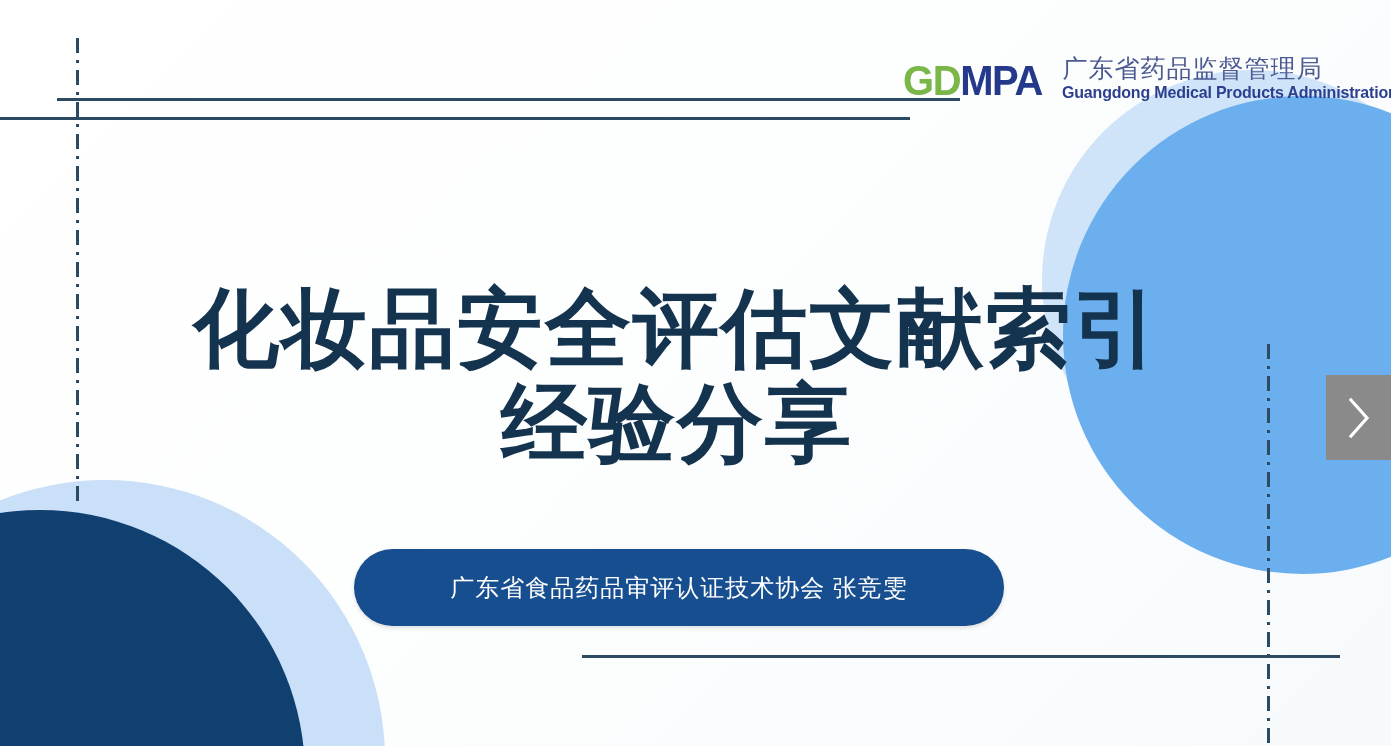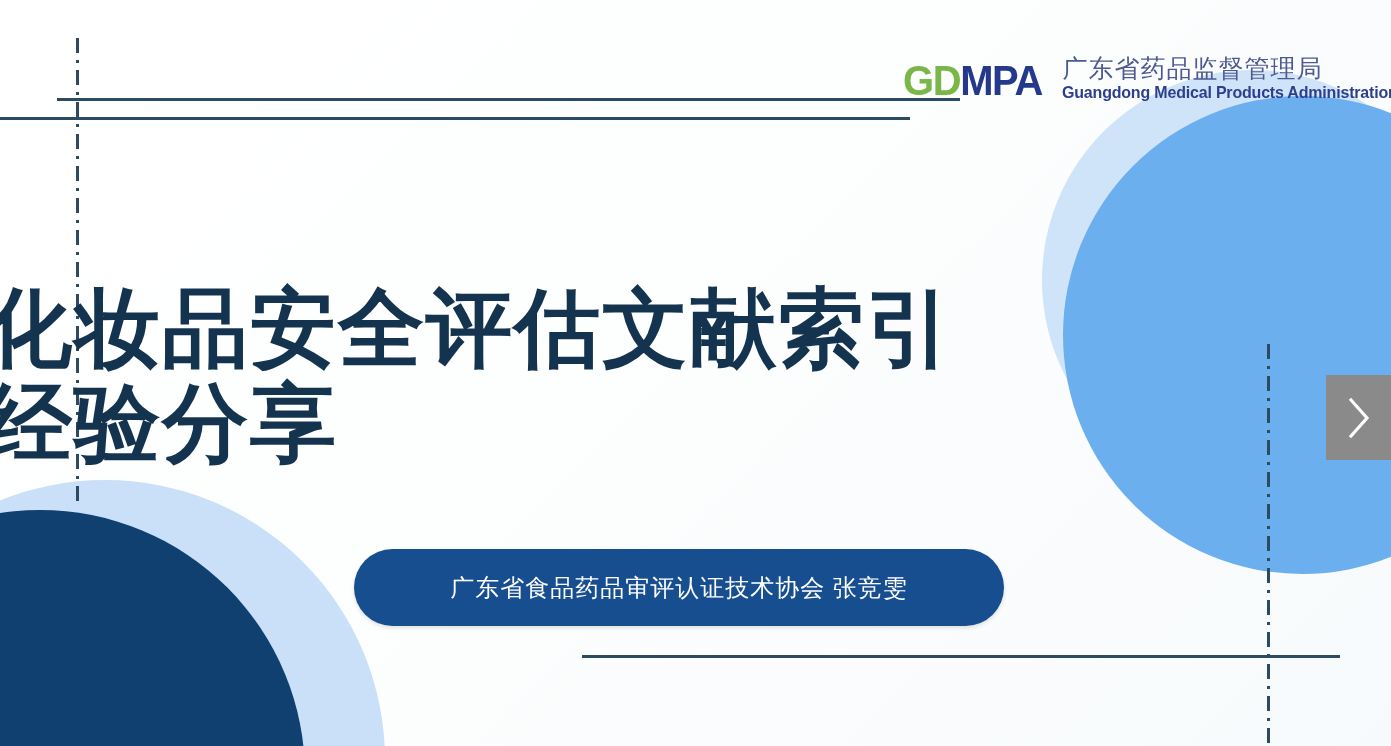--- a/index.html
+++ b/index.html
@@ -117,20 +117,21 @@
     transform-origin: left top;
     letter-spacing: -0.2px;
   }
 
   
   #title-block {
     position: absolute;
     left: 0;
     top: 282px;
     width: 1368px;
+    text-align: center;
     pointer-events: none;
   }
   .title-line {
     font-family: "Liberation Serif", "DejaVu Serif", serif;
     font-weight: bold;
     color: #14334f;
     font-size: 86px;
     line-height: 95px;
     letter-spacing: 2px;
     white-space: nowrap;

